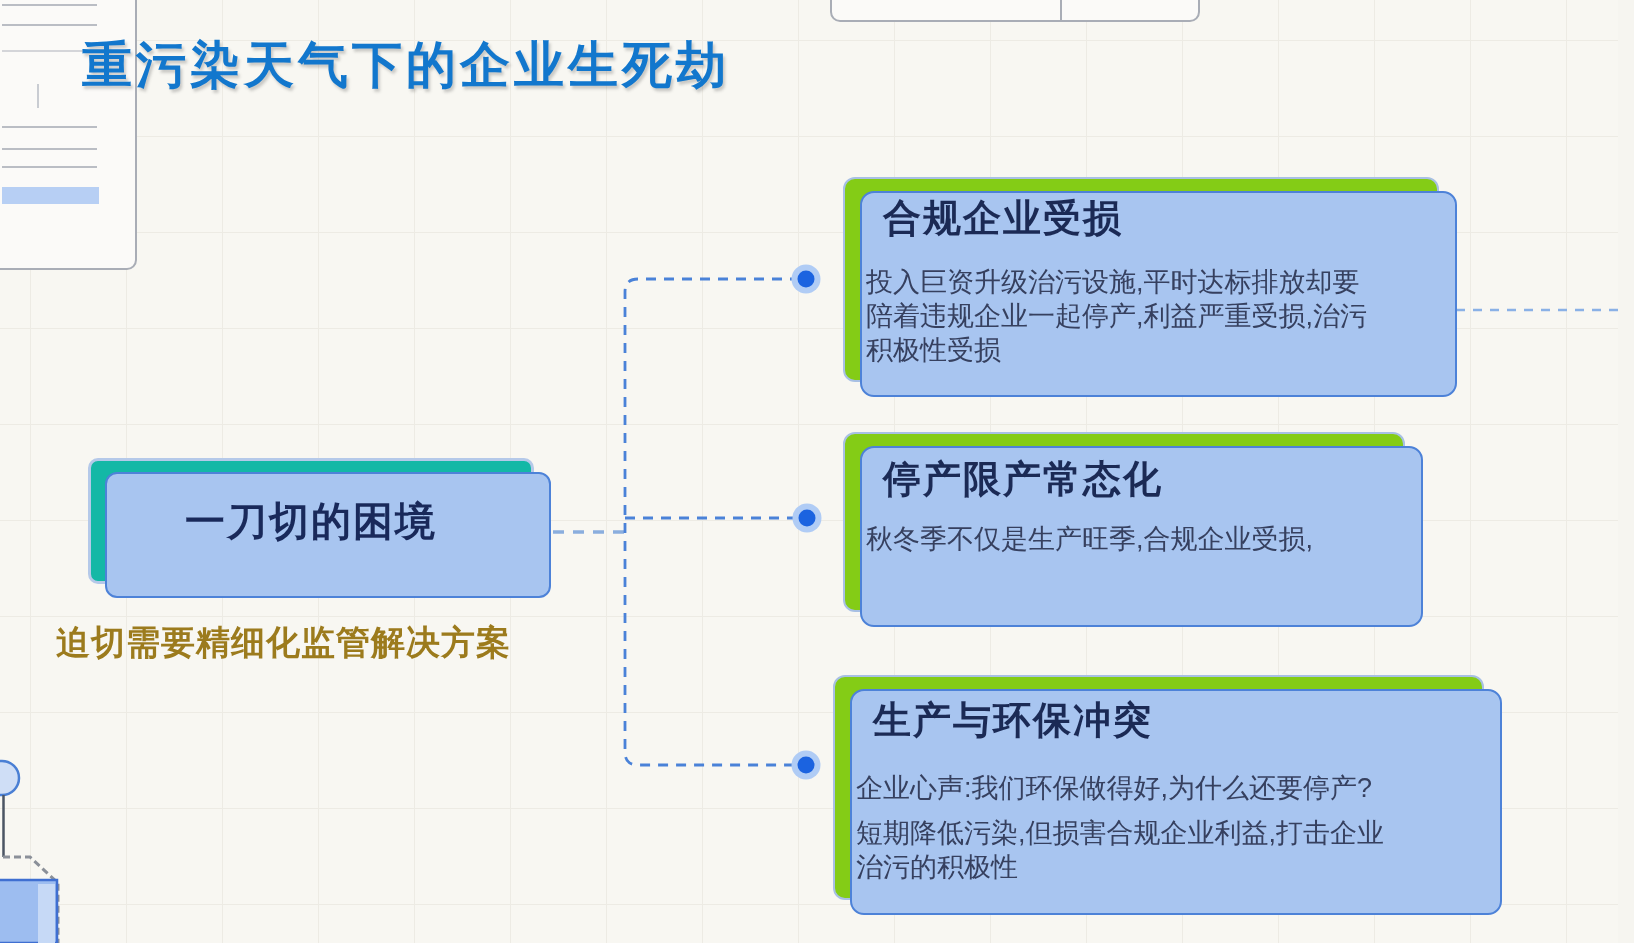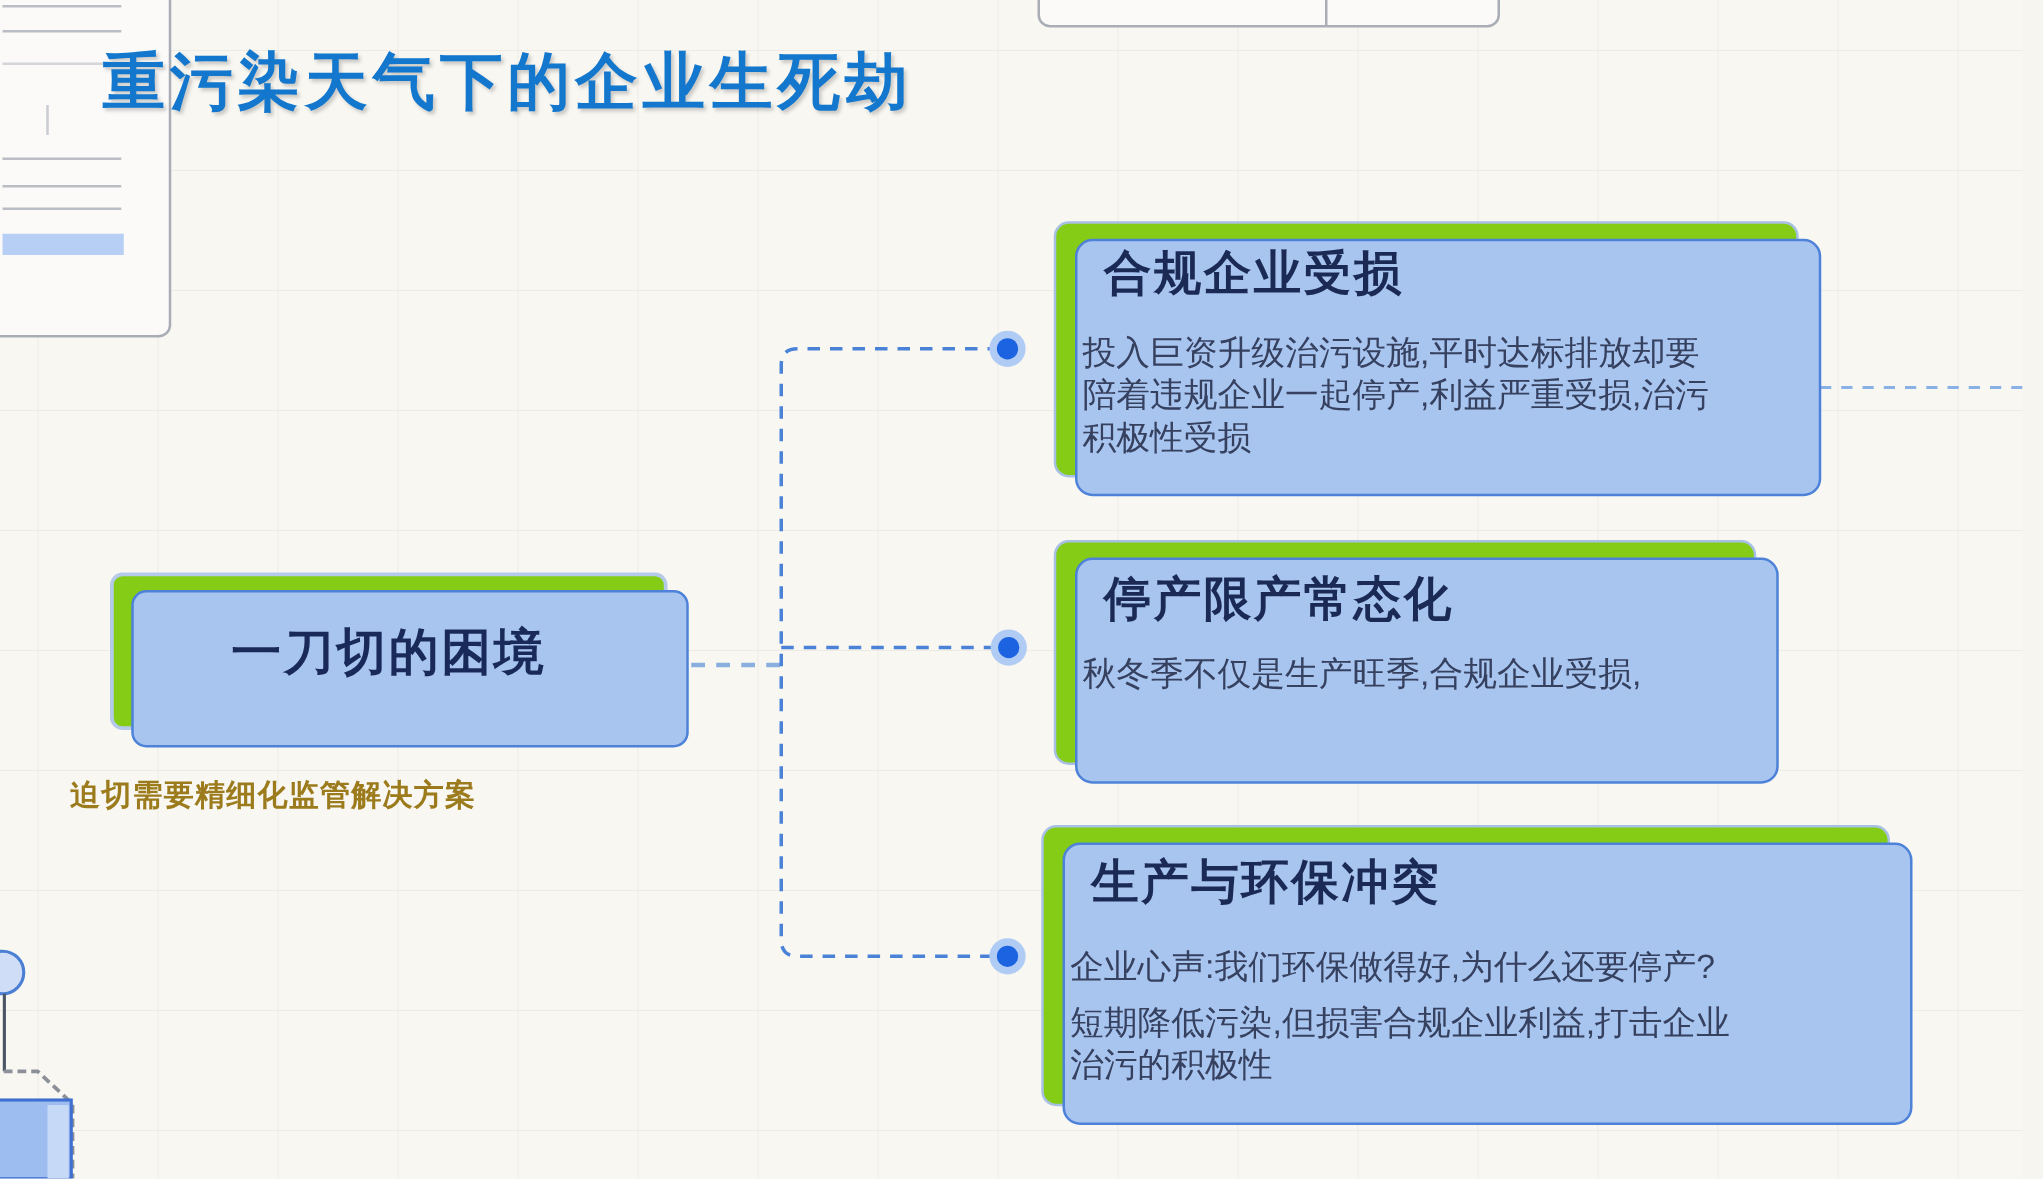--- a/index.html
+++ b/index.html
@@ -51,36 +51,36 @@
     position:absolute;left:82px;top:32px;margin:0;
     font-size:50px;font-weight:800;letter-spacing:4px;
     color:#1277cd;
     text-shadow:2px 3px 3px rgba(60,60,60,.25);
     white-space:nowrap;
   }
 
   
   .node-card{
     position:absolute;left:88px;top:458px;width:440px;height:120px;
-    background:#84cc16;border:3px solid #b5c9e9;border-radius:10px;
+    background:#14b8a6;border:3px solid #b5c9e9;border-radius:10px;
     display:flex;align-items:center;justify-content:center;
     isolation:isolate;
   }
   .node-card::before{
     content:"";position:absolute;inset:-3px;z-index:-1;
     transform:translate(17px,14px);
     background:#a8c5f0;border:2px solid #4d82d8;border-radius:12px;
   }
   .node-label{
     font-size:40px;font-weight:800;color:#19295a;letter-spacing:2px;white-space:nowrap;
   }
 
   .callout{
     position:absolute;left:56px;top:620px;
-    font-size:24px;font-weight:800;color:#9c7b1d;
+    font-size:34px;font-weight:800;color:#9c7b1d;
     letter-spacing:1px;white-space:nowrap;
   }
 
   
   .card{
     position:absolute;
     background:#84cc16;border:2.5px solid #a8c0e4;border-radius:12px;
     isolation:isolate;
   }
   .card::before{
@@ -96,21 +96,21 @@
   .card-body{
     position:absolute;left:21px;
     font-size:27px;color:#36405f;line-height:34px;white-space:nowrap;
   }
   .card1{left:843px;top:177px;width:592px;height:201px;}
   .card1 .card-title{top:14px;}
   .card1 .card-body{top:86px;}
   .card2{left:843px;top:432px;width:558px;height:176px;}
   .card2 .card-title{top:20px;}
   .card2 .card-body{top:88px;}
-  .card3{left:833px;top:660px;width:647px;height:221px;padding-left:28px;}
+  .card3{left:833px;top:675px;width:647px;height:221px;}
   .card3 .card-title{top:18px;}
   .card3 .card-body{top:82px;margin-top:12px;}
   .card3 .gap{margin-top:11px;}
 </style>
 </head>
 <body>
 
 <div class="canvas">
 
   <div class="paper-sketch">

